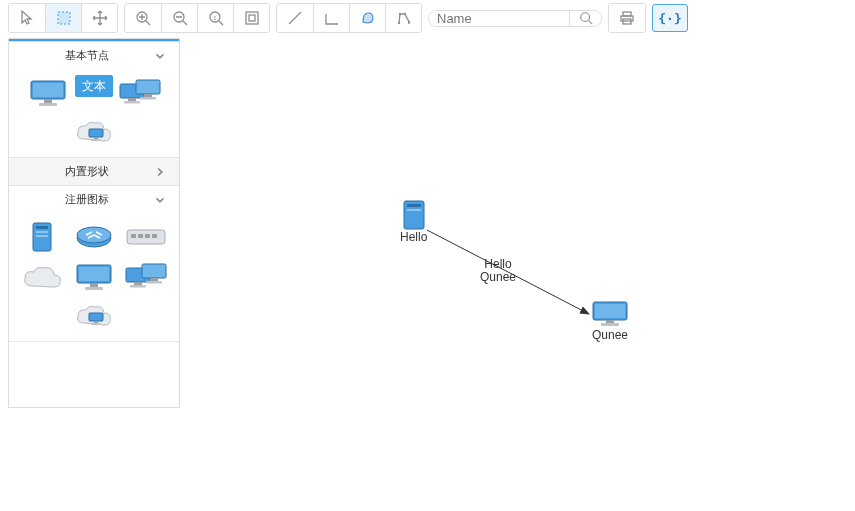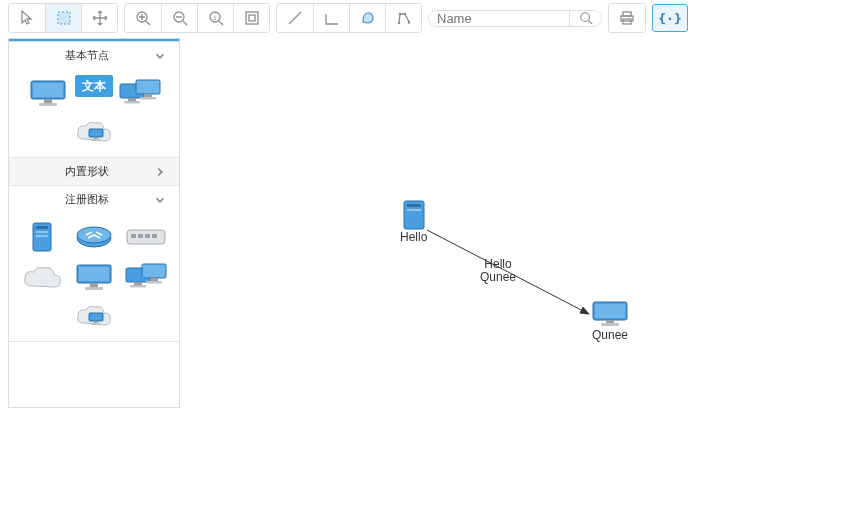--- a/index.html
+++ b/index.html
@@ -15,21 +15,21 @@
   .search-wrap .sbtn { width: 32px; display: flex; align-items: center; justify-content: center; border-left: 1px solid #ddd; background: #fff; cursor: pointer; }
   .tb-btn.json-btn { border: 1px solid #48a7e8; border-radius: 3px; background: #eaf4fc; color: #2a7ab9; font-family: monospace; font-weight: bold; }
   .main { display: flex; height: calc(511px - 36px); }
   .sidebar { width: 172px; border: 1px solid #ddd; margin: 2px 0 0 8px; background: #fff; display: flex; flex-direction: column; max-height: 370px; }
   .sidebar-top { height: 3px; background: #3da0e3; border-bottom: 1px solid #ddd; }
   .panel { border-bottom: 1px solid #e5e5e5; }
   .panel-head { display: flex; align-items: center; justify-content: space-between; padding: 6px 12px; cursor: pointer; background: #fff; }
   .panel-head.collapsed { background: #f5f5f5; }
   .panel-title { flex: 1; text-align: center; font-size: 11px; }
   .panel-body { display: flex; flex-wrap: wrap; padding: 6px 4px; gap: 4px 2px; justify-content: center; }
-  .palette-item { width: 50px; height: 36px; display: flex; align-items: center; justify-content: center; border-radius: 3px; cursor: grab; font-weight: bold; }
+  .palette-item { width: 50px; height: 36px; display: flex; align-items: center; justify-content: center; border-radius: 3px; cursor: grab; }
   .palette-item.text { width: 38px; height: 22px; background: #3da0e3; color: #fff; font-size: 12px; border-radius: 2px; }
   .chev { width: 14px; height: 14px; stroke: #888; stroke-width: 2; fill: none; }
   .canvas { flex: 1; position: relative; }
   .node { position: absolute; display: flex; flex-direction: column; align-items: center; font-size: 12px; }
   .node svg { display: block; }
   .edge-label { position: absolute; font-size: 12px; text-align: center; line-height: 1.1; }
   svg.edge { position: absolute; top: 0; left: 0; }
   .icon-stroke { stroke: #8a8f94; fill: none; stroke-width: 1.3; }
 </style>
 </head>

